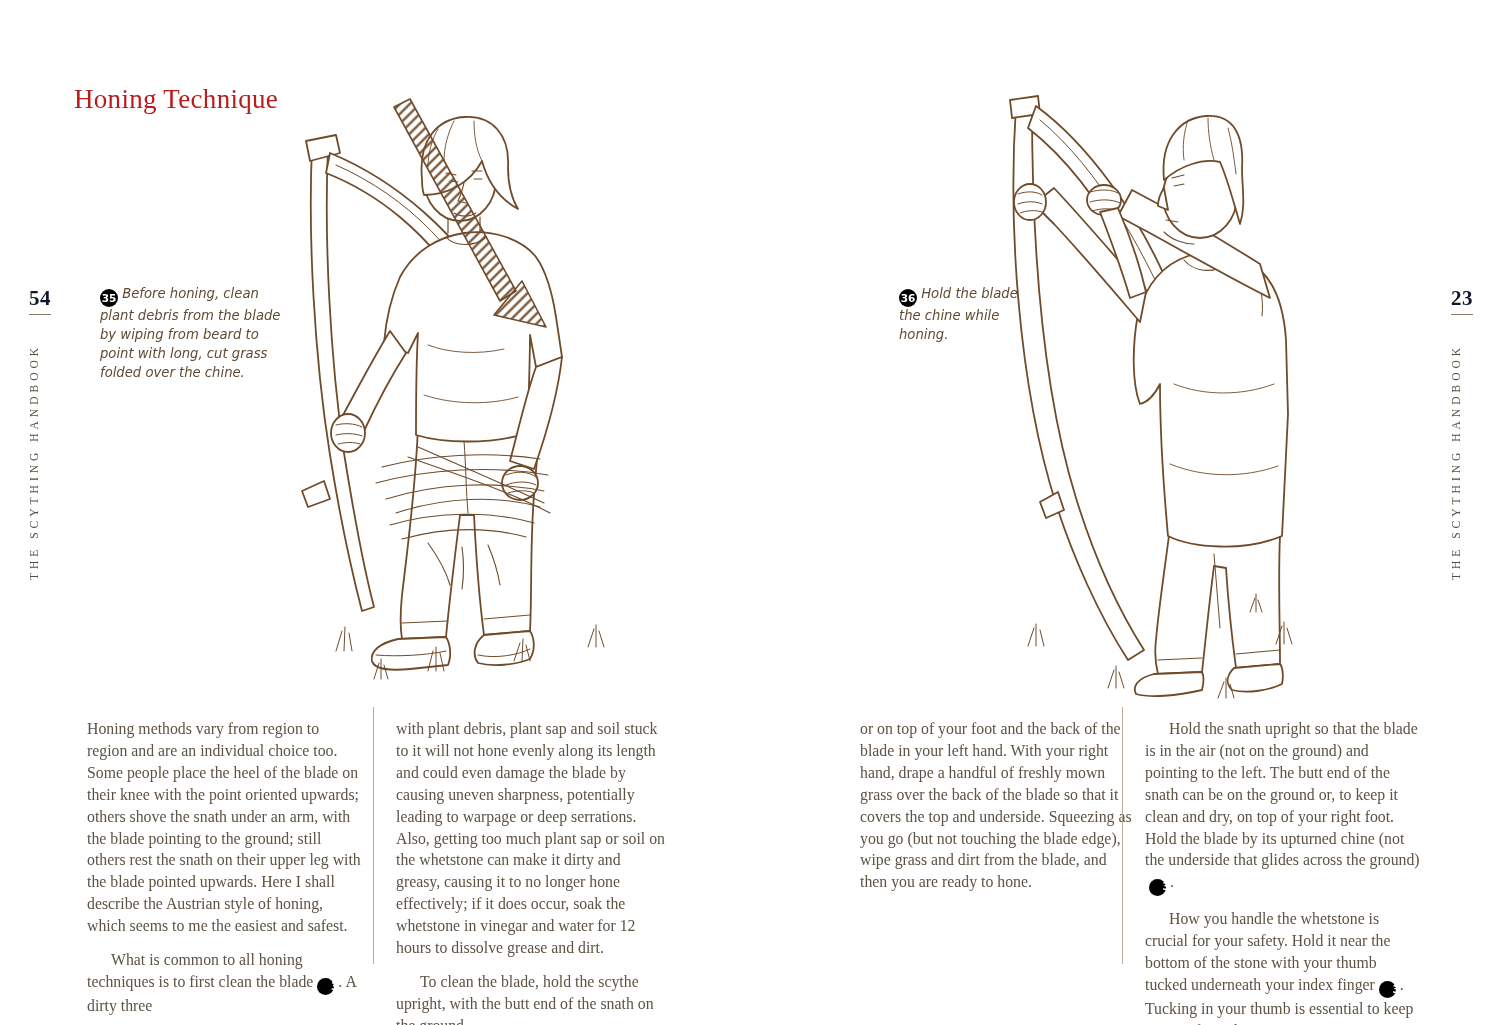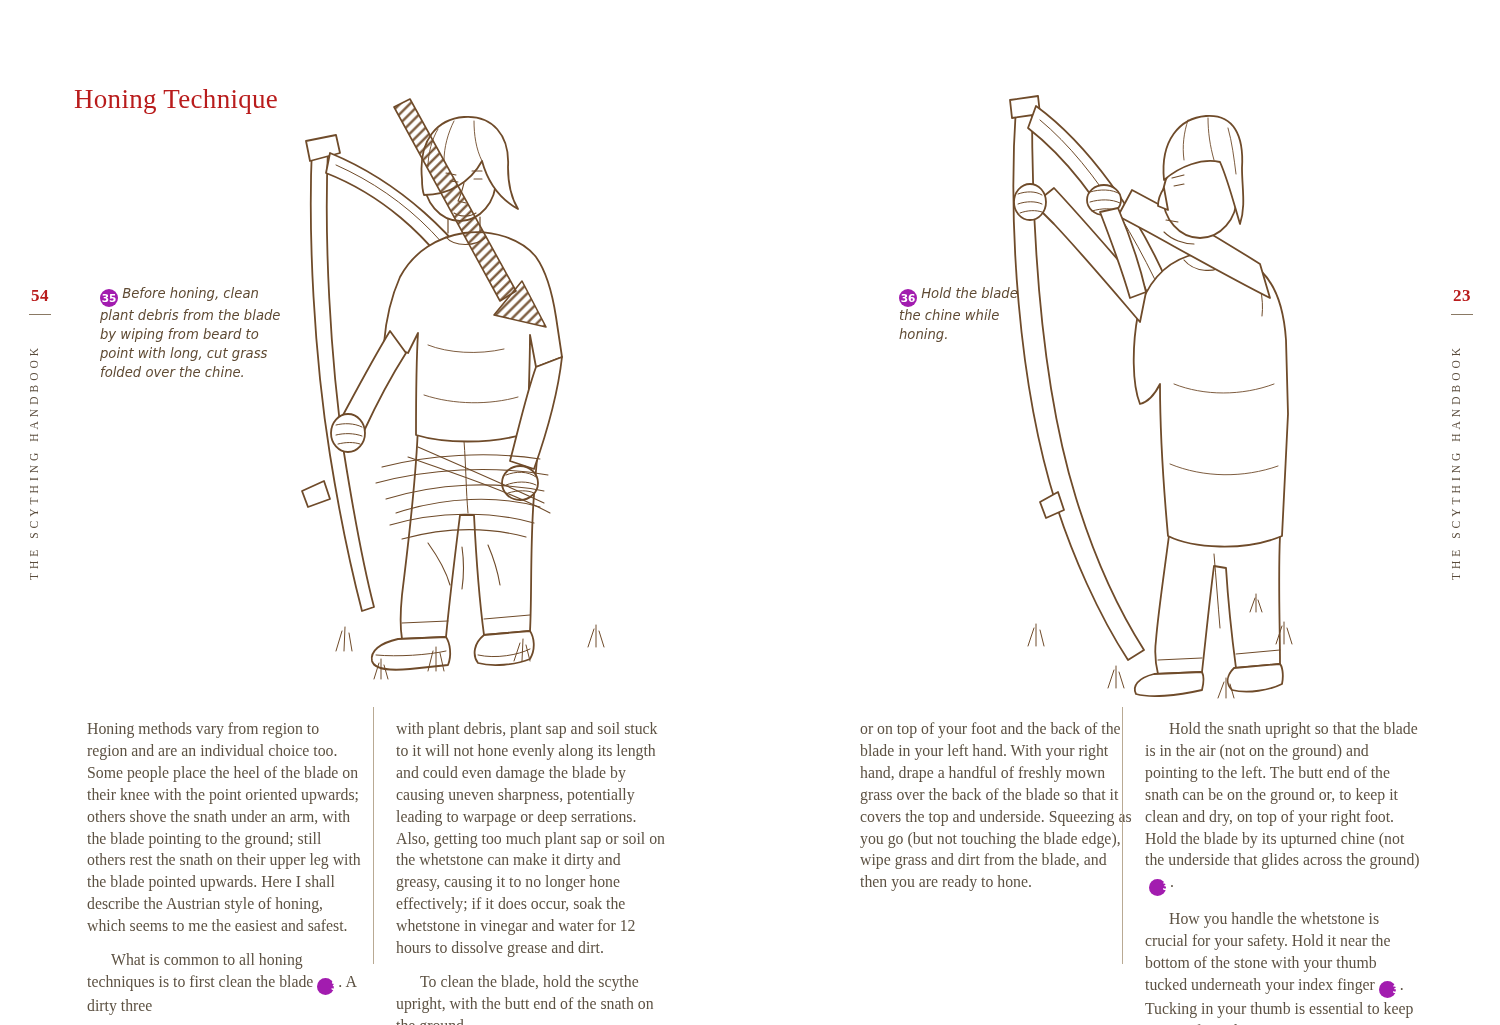--- a/index.html
+++ b/index.html
@@ -1,31 +1,31 @@
 <!DOCTYPE html>
 <html><head>
 <meta charset="utf-8">
 <style>
   html,body{margin:0;padding:0;background:#ffffff;}
   .spread{position:relative;width:1500px;height:1025px;background:#ffffff;overflow:hidden;
           font-family:"Liberation Serif",serif;}
   
-  .pagenum{position:absolute;font-size:17px;font-weight:bold;color:#b91c1c;letter-spacing:.5px;
+  .pagenum{position:absolute;font-size:21px;font-weight:bold;color:#0f172a;letter-spacing:.5px;
            width:40px;text-align:center;}
   .numrule{position:absolute;width:22px;border-top:1.5px solid #8a7964;}
   .spine{position:absolute;writing-mode:vertical-rl;transform:rotate(180deg);
          font-size:11.5px;letter-spacing:4px;color:#5a4c3c;white-space:nowrap;
          font-family:"Liberation Serif",serif;}
   
   .title{position:absolute;left:74px;top:84px;font-size:27px;color:#b91c1c;letter-spacing:.3px;}
   
   .caption{position:absolute;font-family:"DejaVu Sans",sans-serif;font-style:italic;
            font-size:13.2px;line-height:1.42;color:#5f4a33;}
   .badge{display:inline-flex;align-items:center;justify-content:center;
-         width:18px;height:18px;border-radius:50%;background:#a21caf;color:#fff;
+         width:18px;height:18px;border-radius:50%;background:#000000;color:#fff;
          font-family:"DejaVu Sans",sans-serif;font-style:normal;font-weight:bold;
          font-size:10.5px;vertical-align:-4px;}
   .badge.inline{width:17px;height:17px;margin:0 4px;vertical-align:-3px;font-size:10px;}
   
   .bodycol{position:absolute;top:706px;font-size:15.8px;line-height:21.9px;color:#5d5243;}
   .bodycol p{margin:12px;}
   .indent{text-indent:24px;}
   .divider{position:absolute;top:707px;width:1px;height:257px;background:#b9aa94;}
   .illo{position:absolute;}
   svg .ink{stroke:#6f4b2a;fill:none;stroke-linecap:round;stroke-linejoin:round;}

